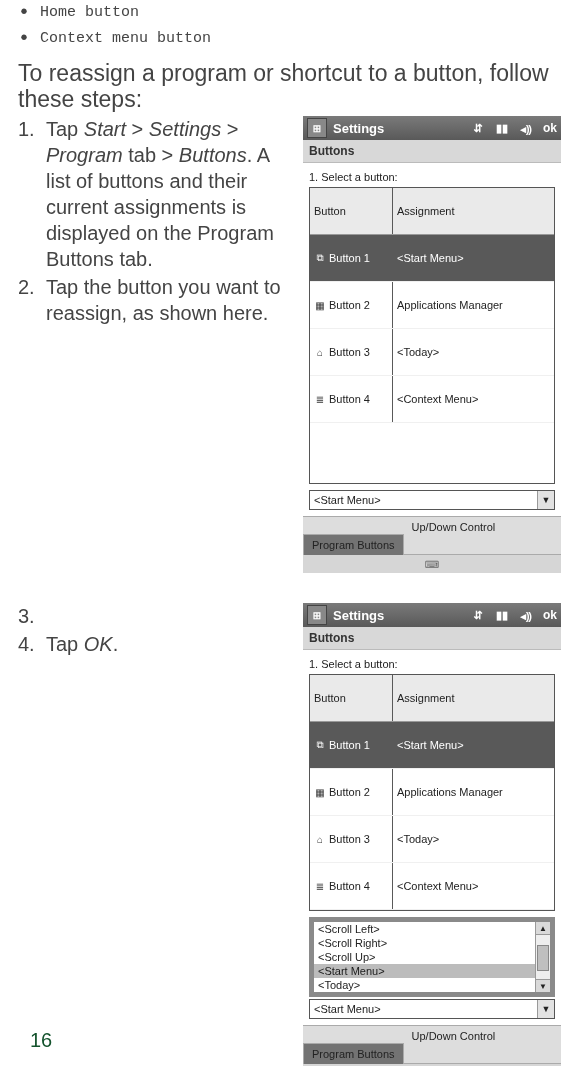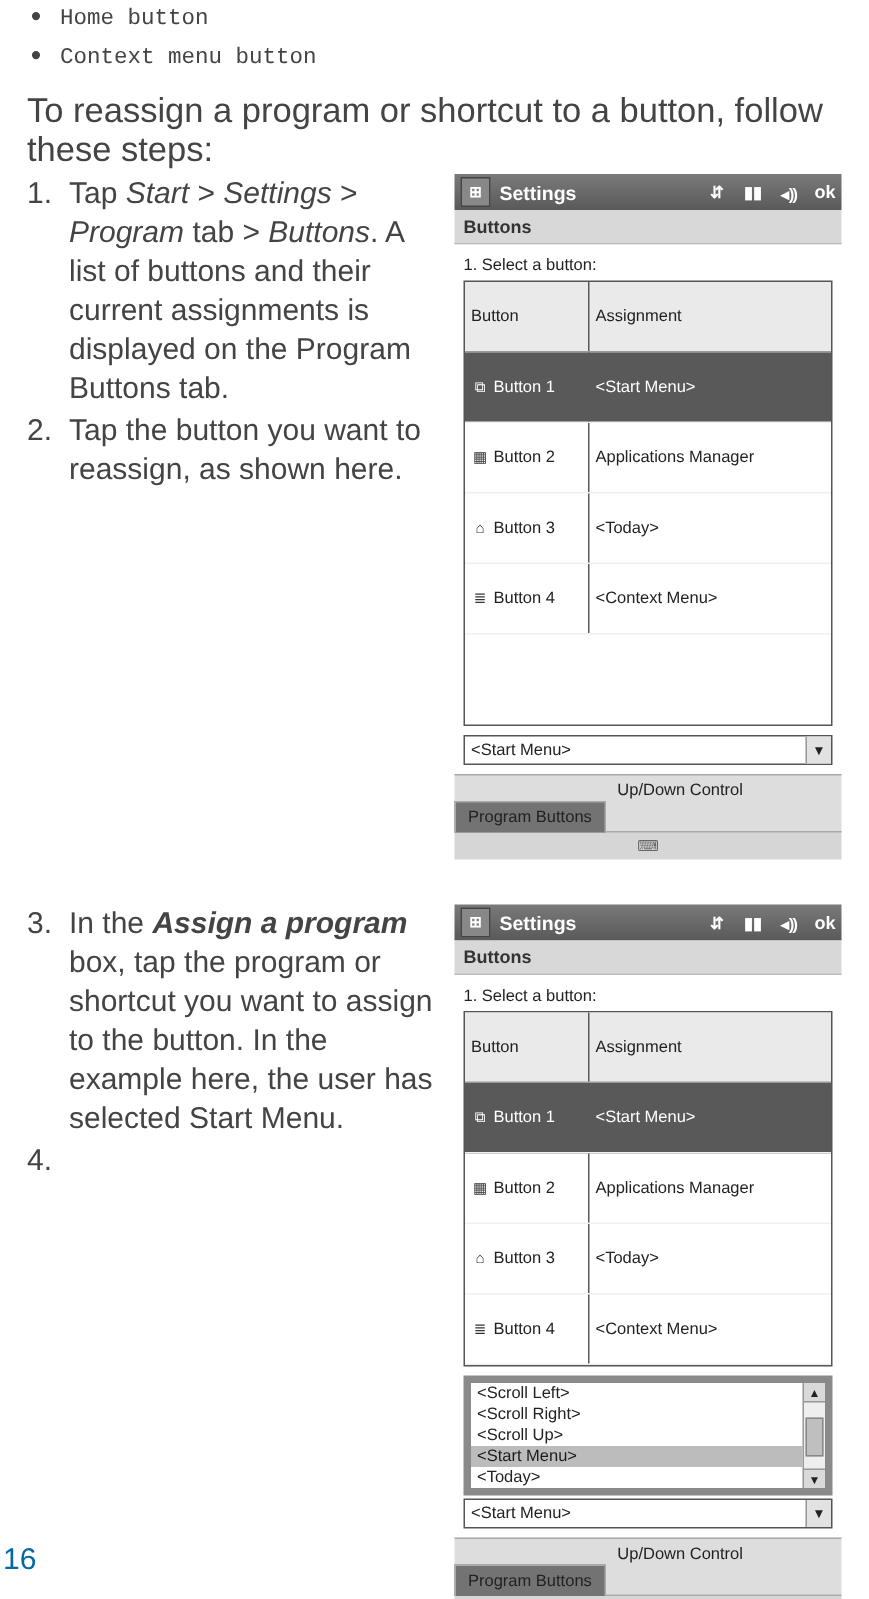--- a/index.html
+++ b/index.html
@@ -231,24 +231,24 @@
   }
   .sip {
     height: 18px;
     background:#d6d6d6;
     border-top:1px solid #aaa;
     display:flex;align-items:center;justify-content:center;
     font-size:10px;color:#666;
   }
   .pagenum {
     position:absolute;
-    left: 2px;
+    left: 30px;
     bottom: 14px;
     font-size: 20px;
-    color:#0369a1;
+    color:#14532d;
   }
 </style>
 </head>
 <body>
 
 <div class="page">
 
   <ul class="bullets">
     <li>Home button</li>
     <li>Context menu button</li>
@@ -328,24 +328,24 @@
         <div class="tab">Up/Down Control</div>
       </div>
       <div class="sip">⌨</div>
     </div>
   </div>
 
   <div class="block">
     <div class="steps">
       <div class="step">
         <div class="step-num">3.</div>
-        <div class="step-body"><span>In the </span><span class="b i">Assign a program</span><span> box, tap the program or shortcut you want to assign to the button. In the example here, the user has selected Start Menu.</span></div>
       </div>
       <div class="step">
         <div class="step-num">4.</div>
+        <div class="step-body"><span>Tap </span><span class="i">OK</span><span>.</span></div>
       </div>
     </div>
 
     <div class="device">
       <div class="titlebar">
         <span class="tb-start">⊞</span>
         <span class="tb-title">Settings</span>
         <span class="tb-ico">⇵</span>
         <span class="tb-ico">▮▮</span>
         <span class="tb-ico">◂⸩</span>

